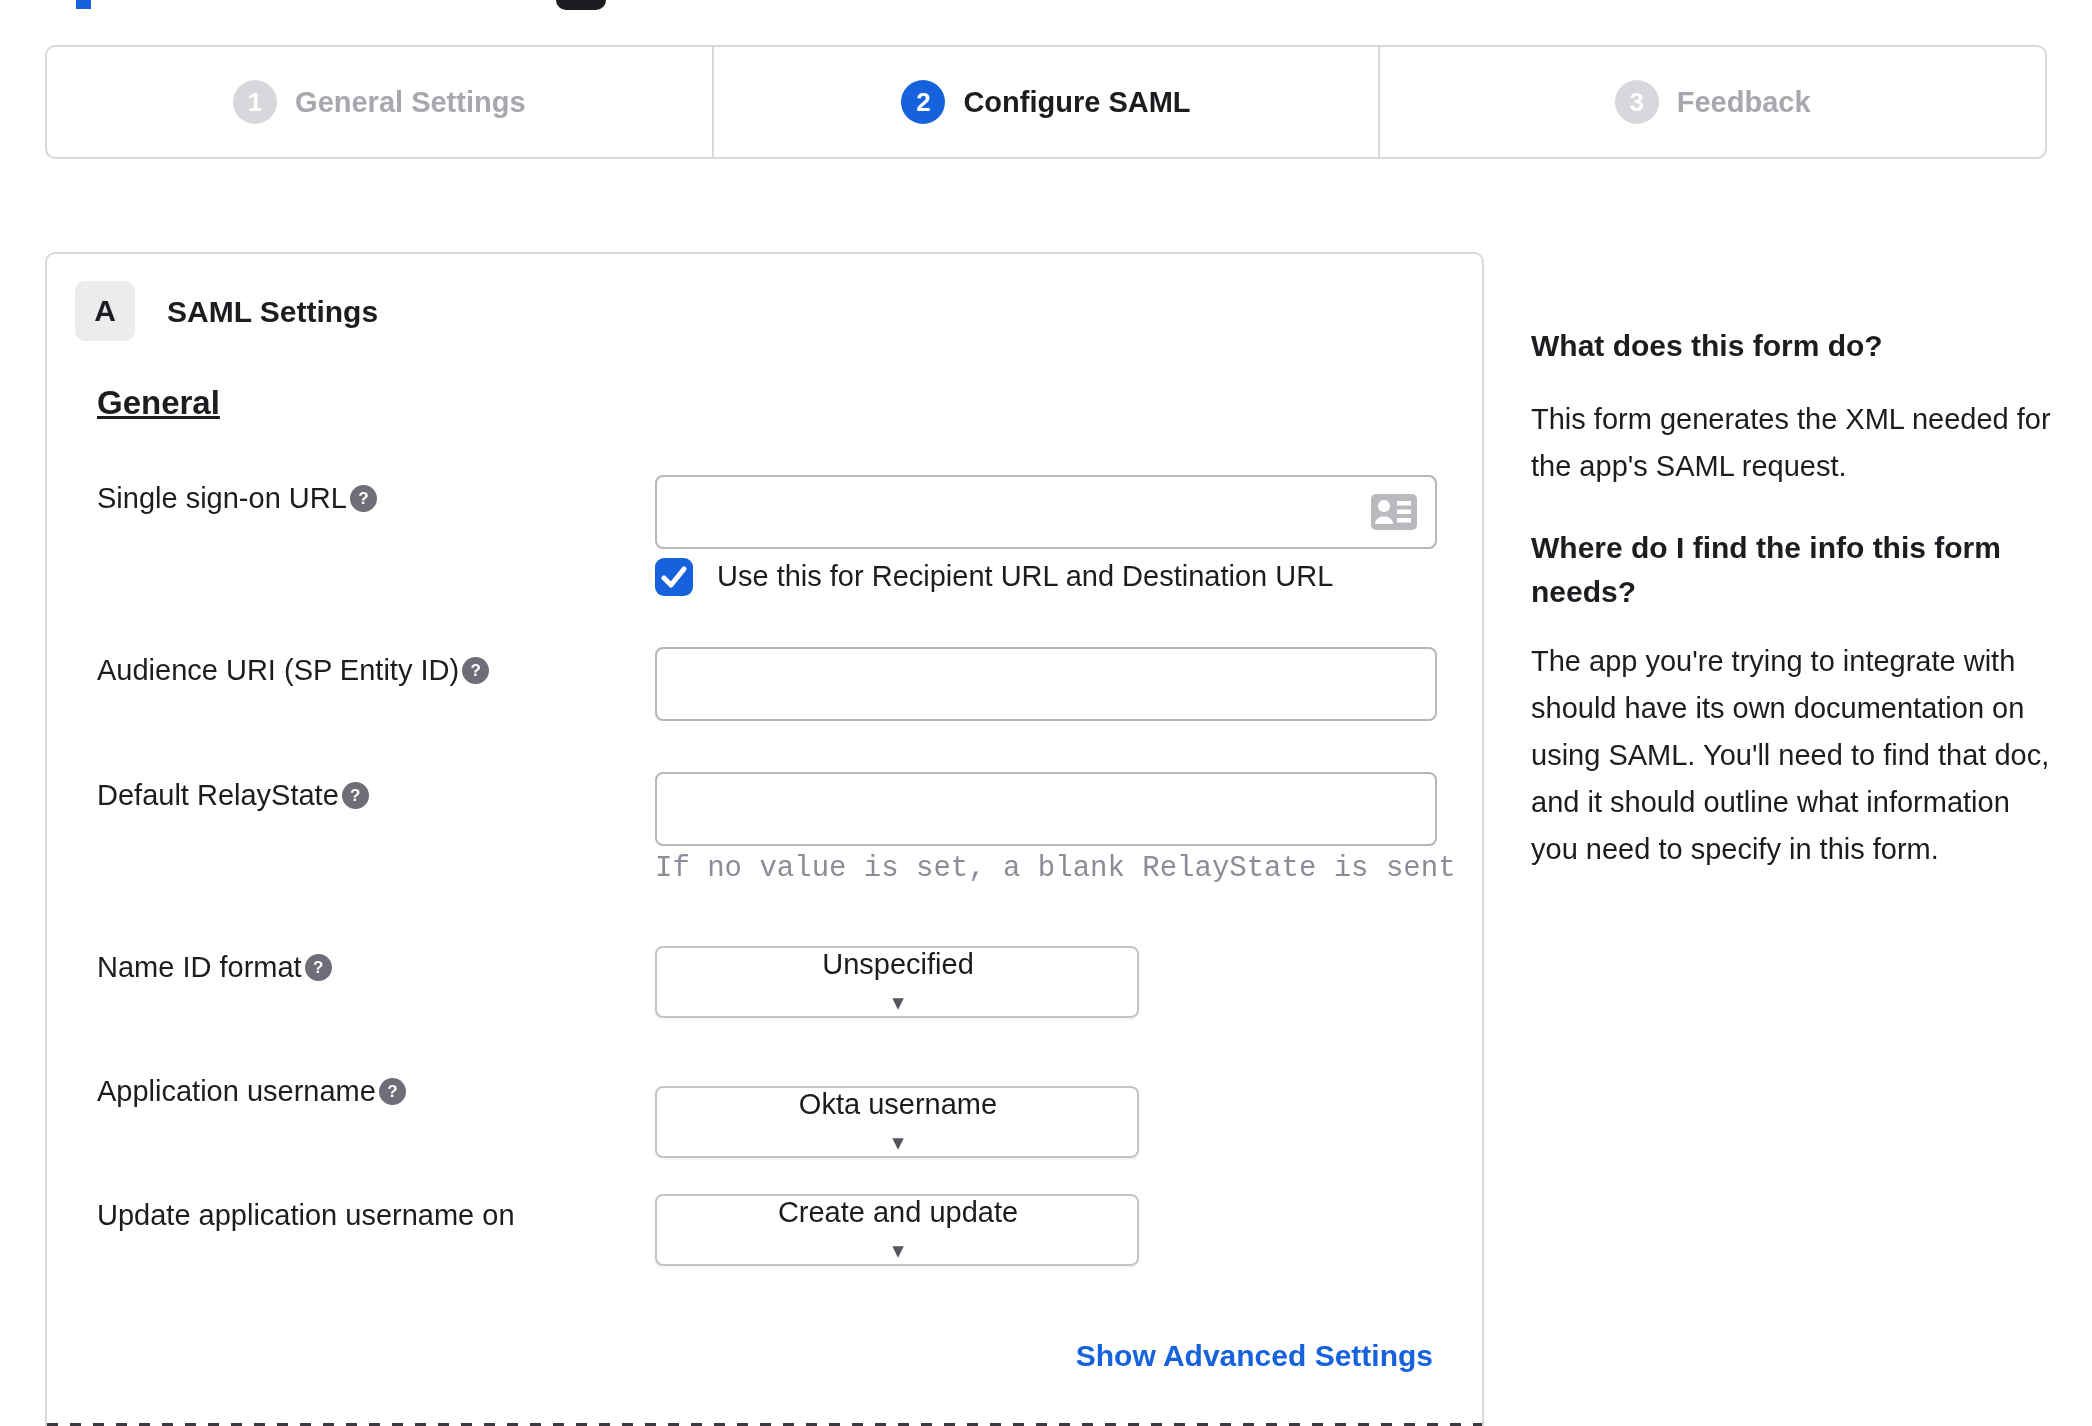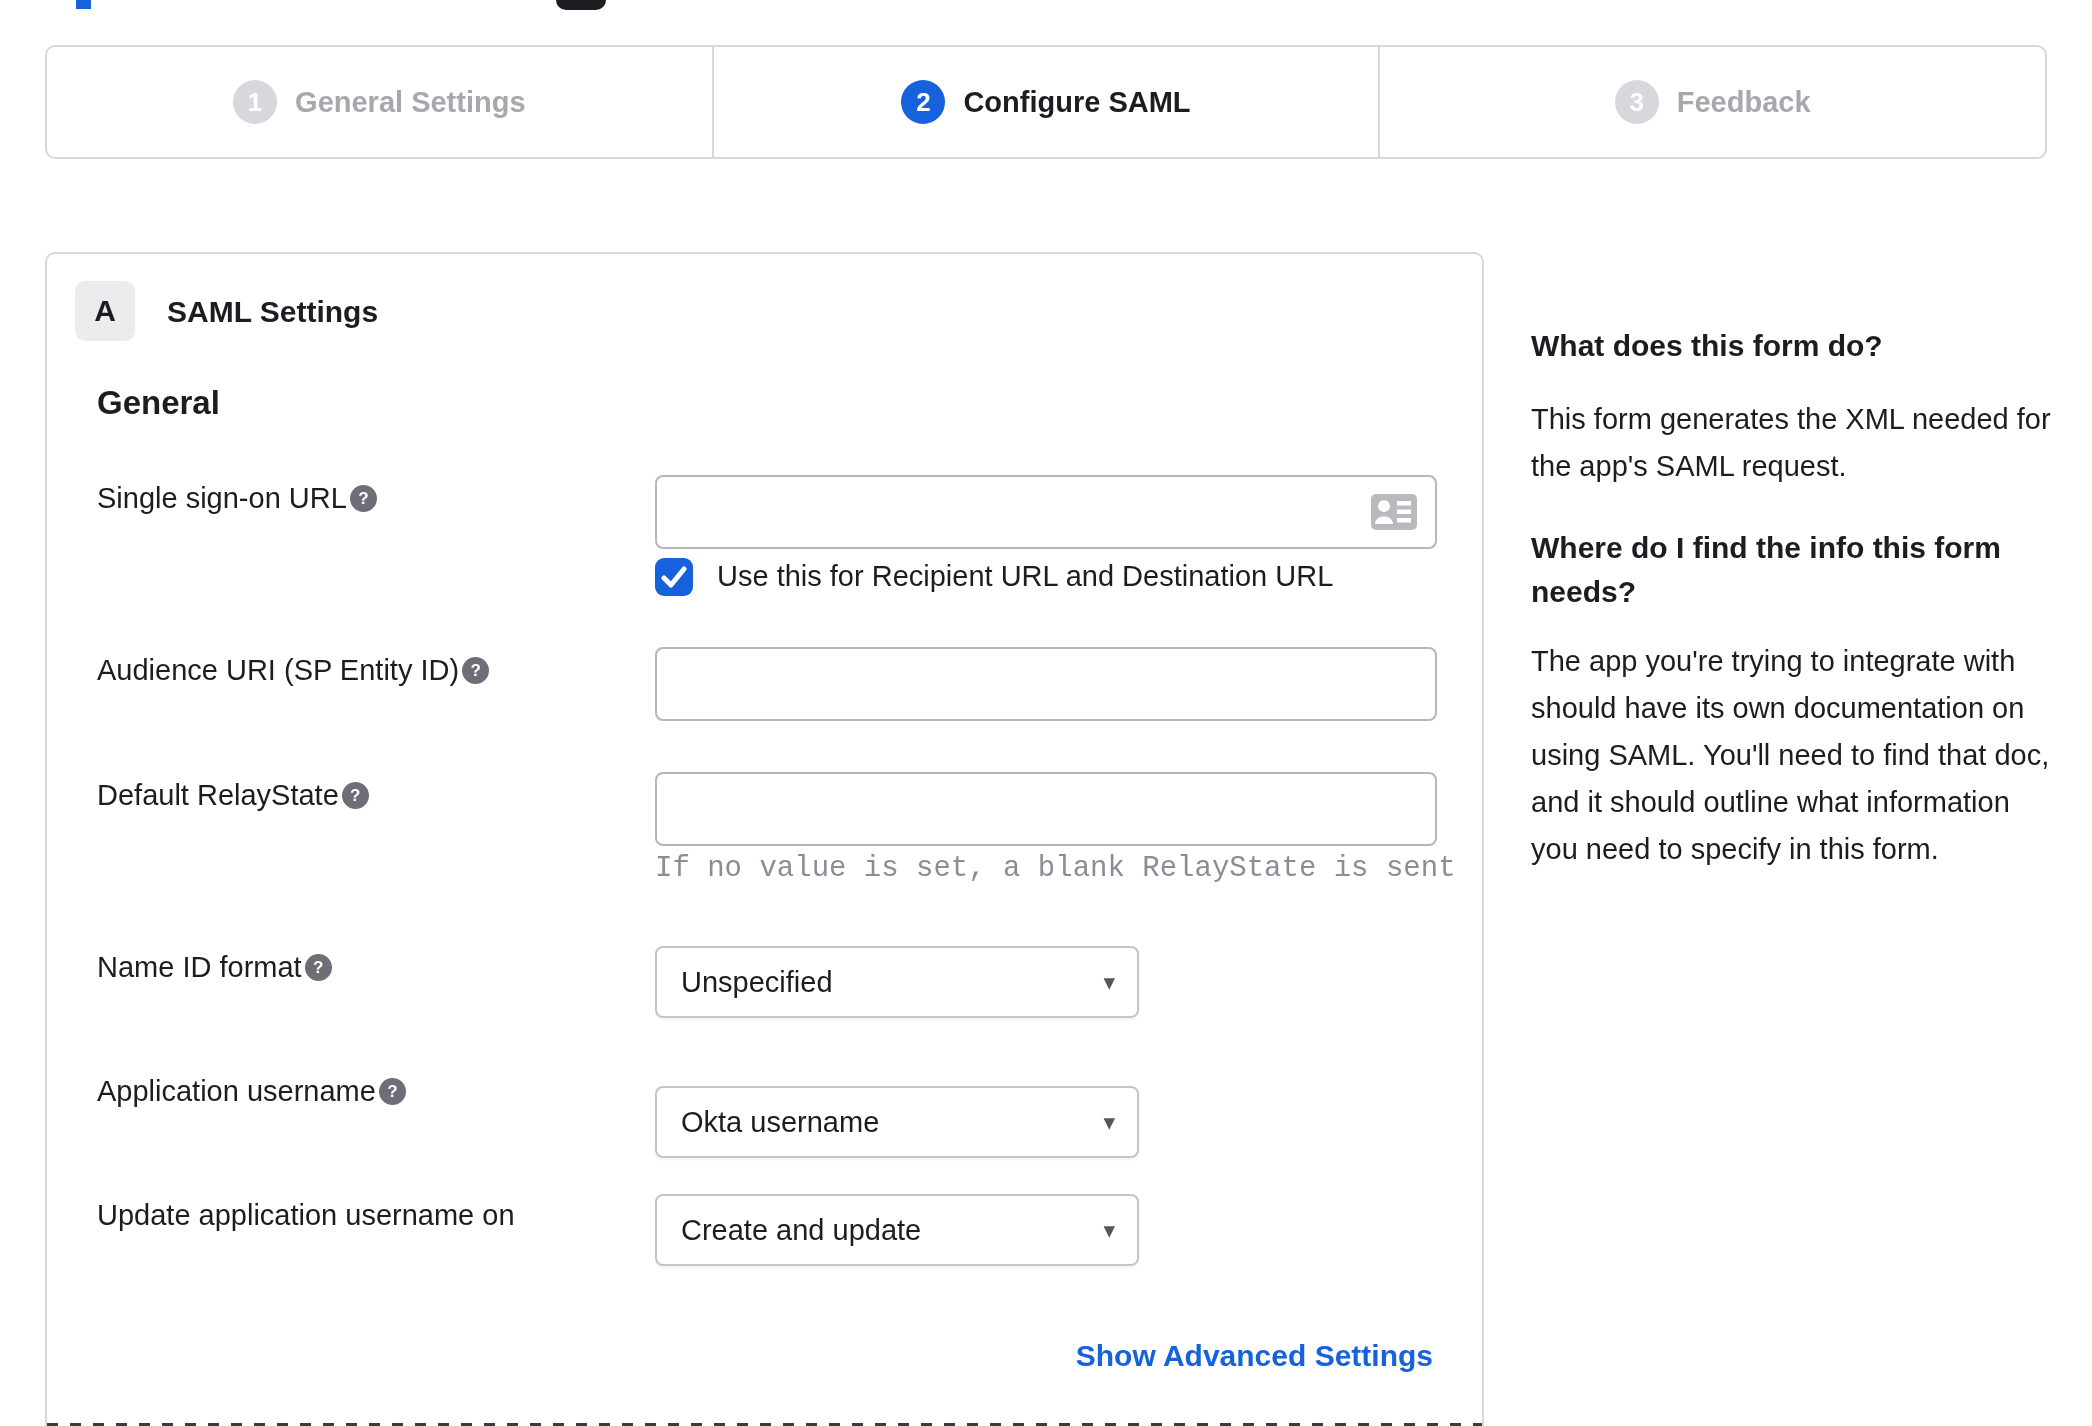--- a/index.html
+++ b/index.html
@@ -25,42 +25,42 @@
   .step.active .step-label { color:#1d1d21; }
   .step.inactive .step-label { color:#a7a7ad; }
 
   
   .panel { position:absolute; left:45px; top:252px; width:1439px; height:1200px;
     border:2px solid #d8d8dc; border-radius:10px; background:#fff; }
   .section-badge { position:absolute; left:28px; top:27px; width:60px; height:60px;
     background:#ececee; border-radius:10px; display:flex; align-items:center; justify-content:center;
     font-size:30px; font-weight:bold; color:#1d1d21; }
   .section-title { position:absolute; left:120px; top:41px; font-size:30px; font-weight:bold; color:#1d1d21; }
-  .group-heading { position:absolute; left:50px; top:130px; margin:0; font-size:33px; font-weight:bold; color:#1d1d21; }
+  .group-heading { position:absolute; left:50px; top:130px; margin:0; font-size:33px; font-weight:bold; color:#1d1d21;text-decoration:underline; }
 
   .f-label { position:absolute; left:50px; display:flex; align-items:center; gap:3px;
     font-size:29px; color:#1d1d21; }
   .help-icon { width:27px; height:27px; border-radius:50%; background:#6e6e78; color:#fff;
     font-size:17px; font-weight:bold; display:flex; align-items:center; justify-content:center;
     cursor:pointer; flex:0 0 auto; }
 
   .f-input { position:absolute; left:608px; width:782px; height:74px; border:2px solid #b6b6bb;
     border-radius:8px; background:#fff; font-size:29px; color:#1d1d21; padding:0 80px 0 24px; outline:none; }
   .card-icon { position:absolute; left:1324px; top:240px; }
 
   .checkbox { position:absolute; left:608px; top:304px; width:38px; height:38px; background:#1662dd;
     border-radius:9px; display:flex; align-items:center; justify-content:center; cursor:pointer; }
   .checkbox-label { position:absolute; left:670px; top:306px; font-size:29px; color:#1d1d21; cursor:pointer; }
 
   .helper { position:absolute; left:608px; top:598px; font-size:29px; color:#8c8c96;font-family:Liberation Mono, monospace; }
 
   .f-select { position:absolute; left:608px; width:484px; height:72px; border:2px solid #c4c4c9;
     border-radius:8px; background:#fff; display:flex; align-items:center; justify-content:space-between;
     padding:0 22px 0 24px; font-size:29px; color:#1d1d21; cursor:pointer;
-    box-shadow:0 2px 3px rgba(0,0,0,0.05); }
+    box-shadow:0 2px 3px rgba(0,0,0,0.05);flex-direction:column; }
   .caret { font-size:23px; color:#55555c; }
 
   .adv-link { position:absolute; right:49px; top:1085px; font-size:30px; font-weight:bold;
     color:#1662dd; text-decoration:none; cursor:pointer; }
 
   .dashed-divider { position:absolute; left:0; top:1169px; width:100%; height:4px;
     background:repeating-linear-gradient(90deg,#3a3a40 0 11px,transparent 11px 23px); }
 
   
   .sidebar { position:absolute; left:1531px; top:324px; width:520px; }

